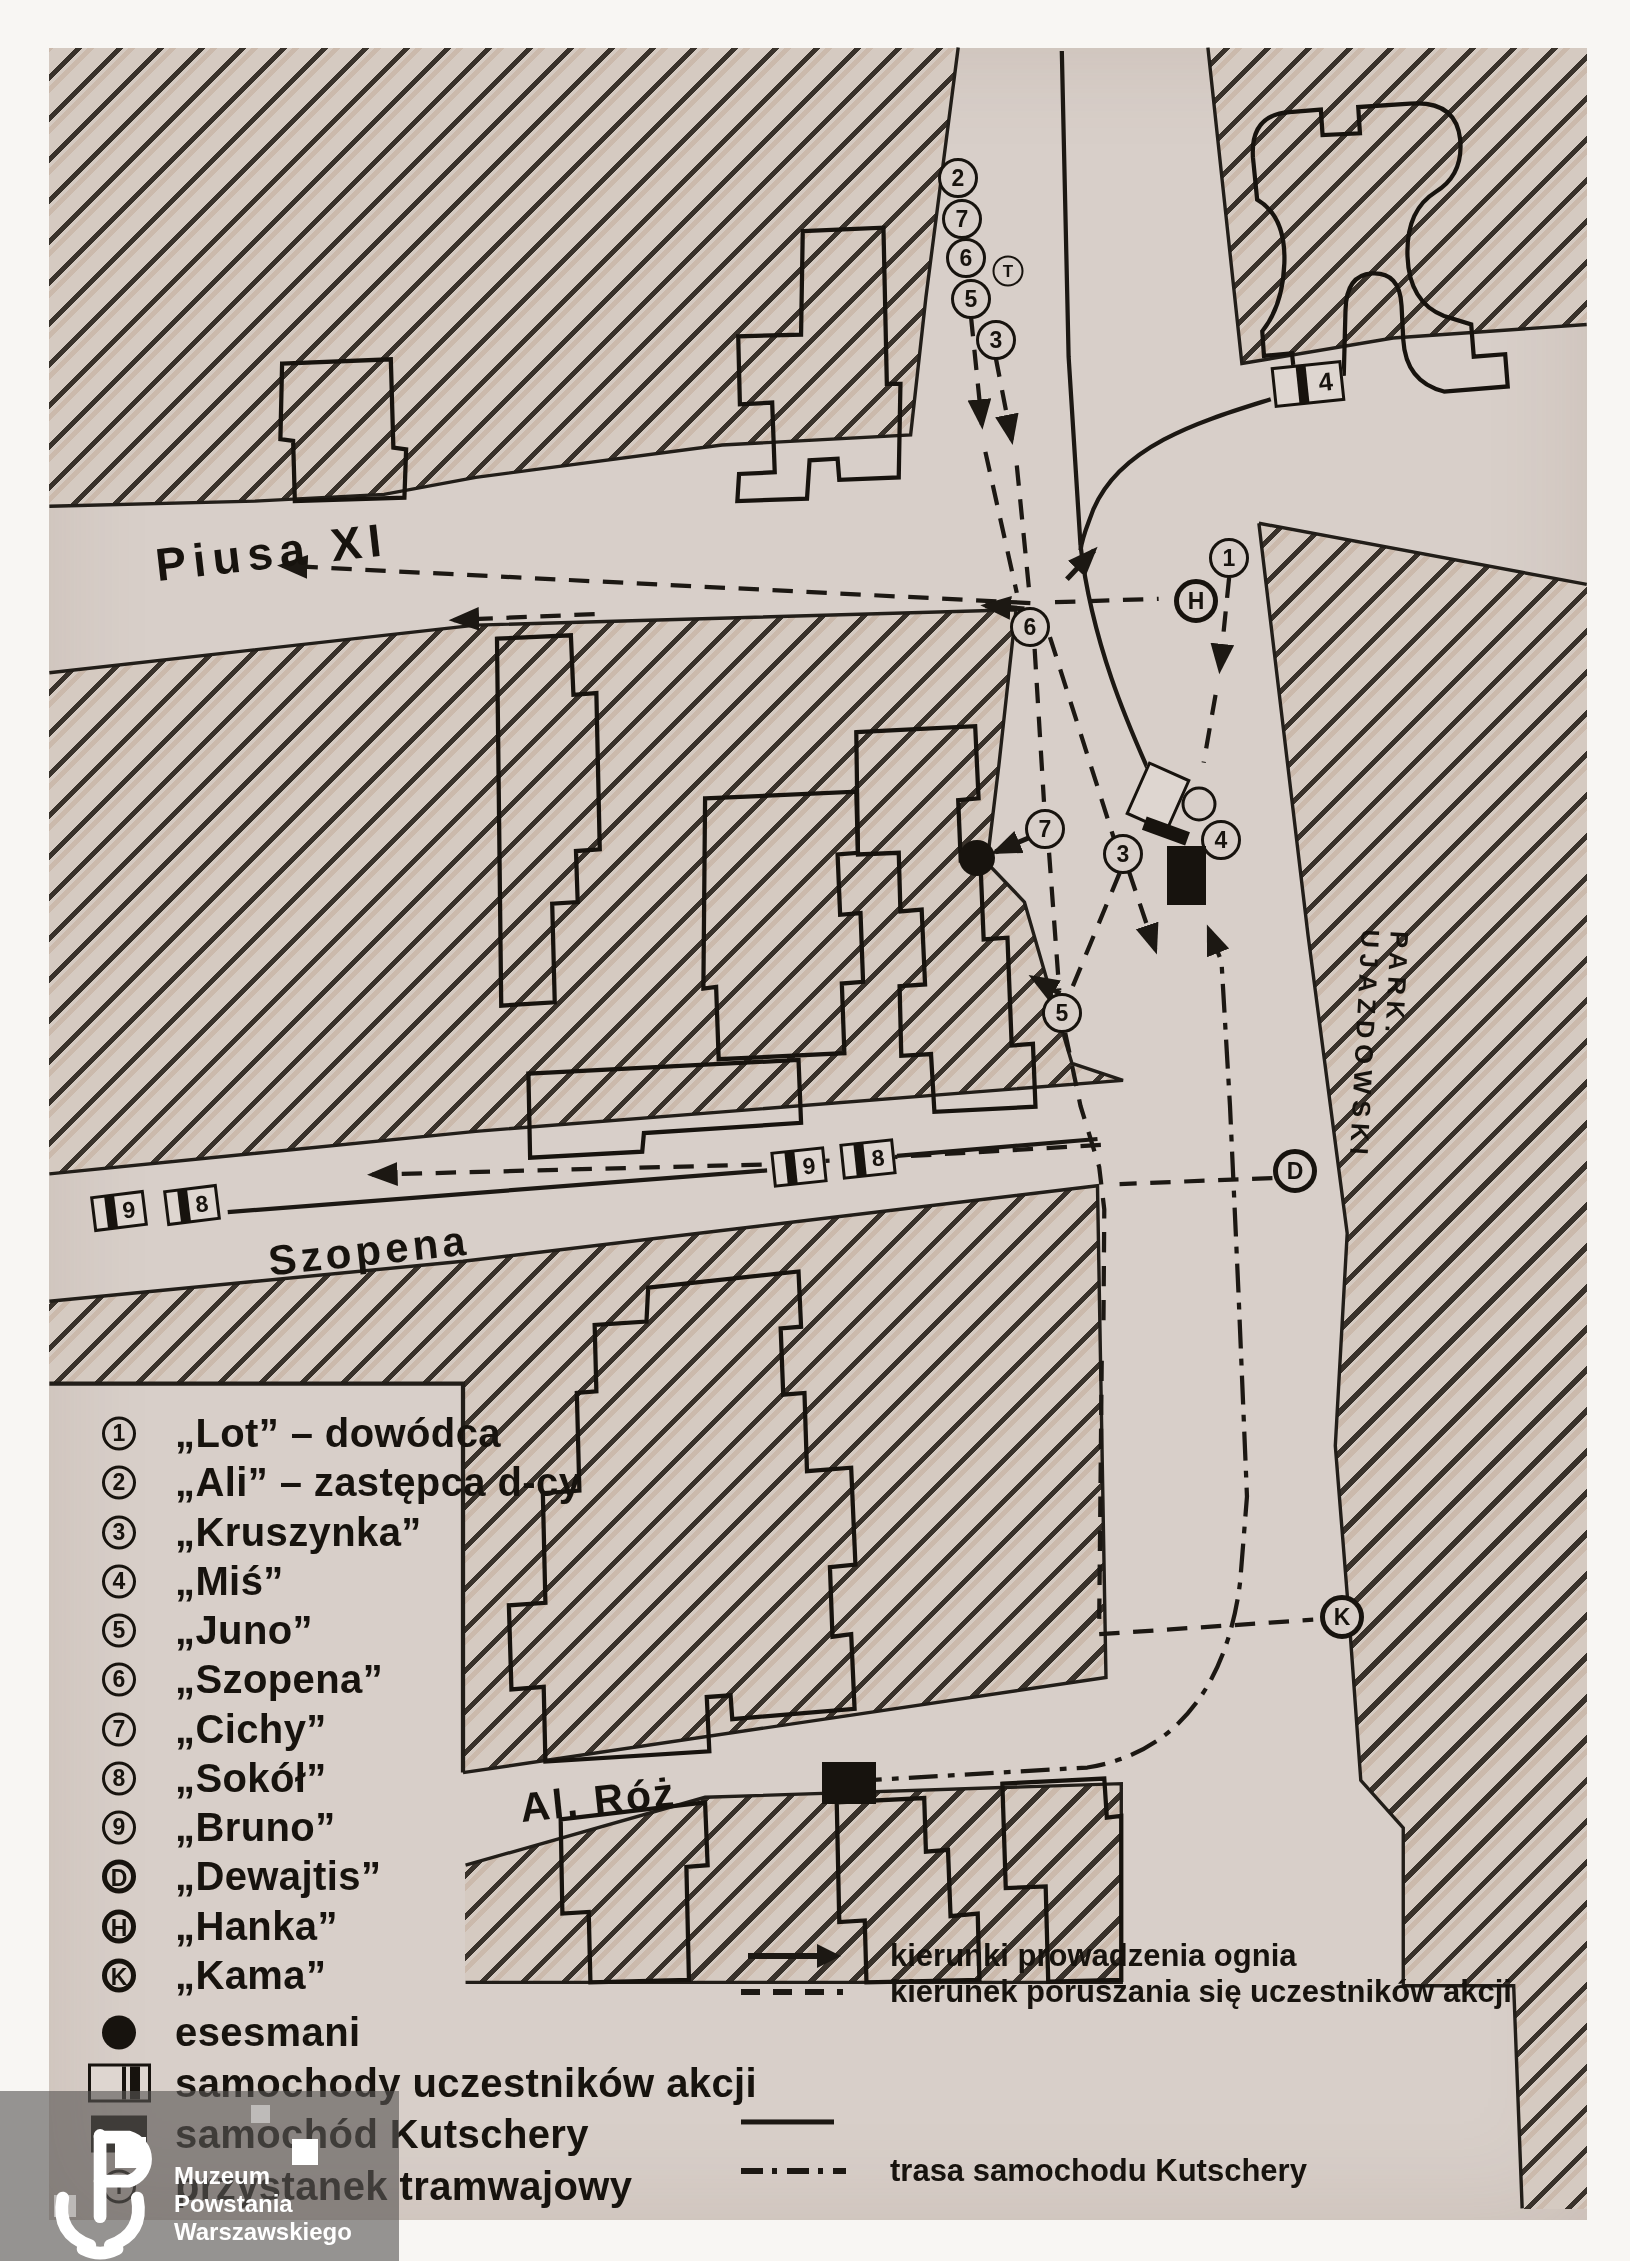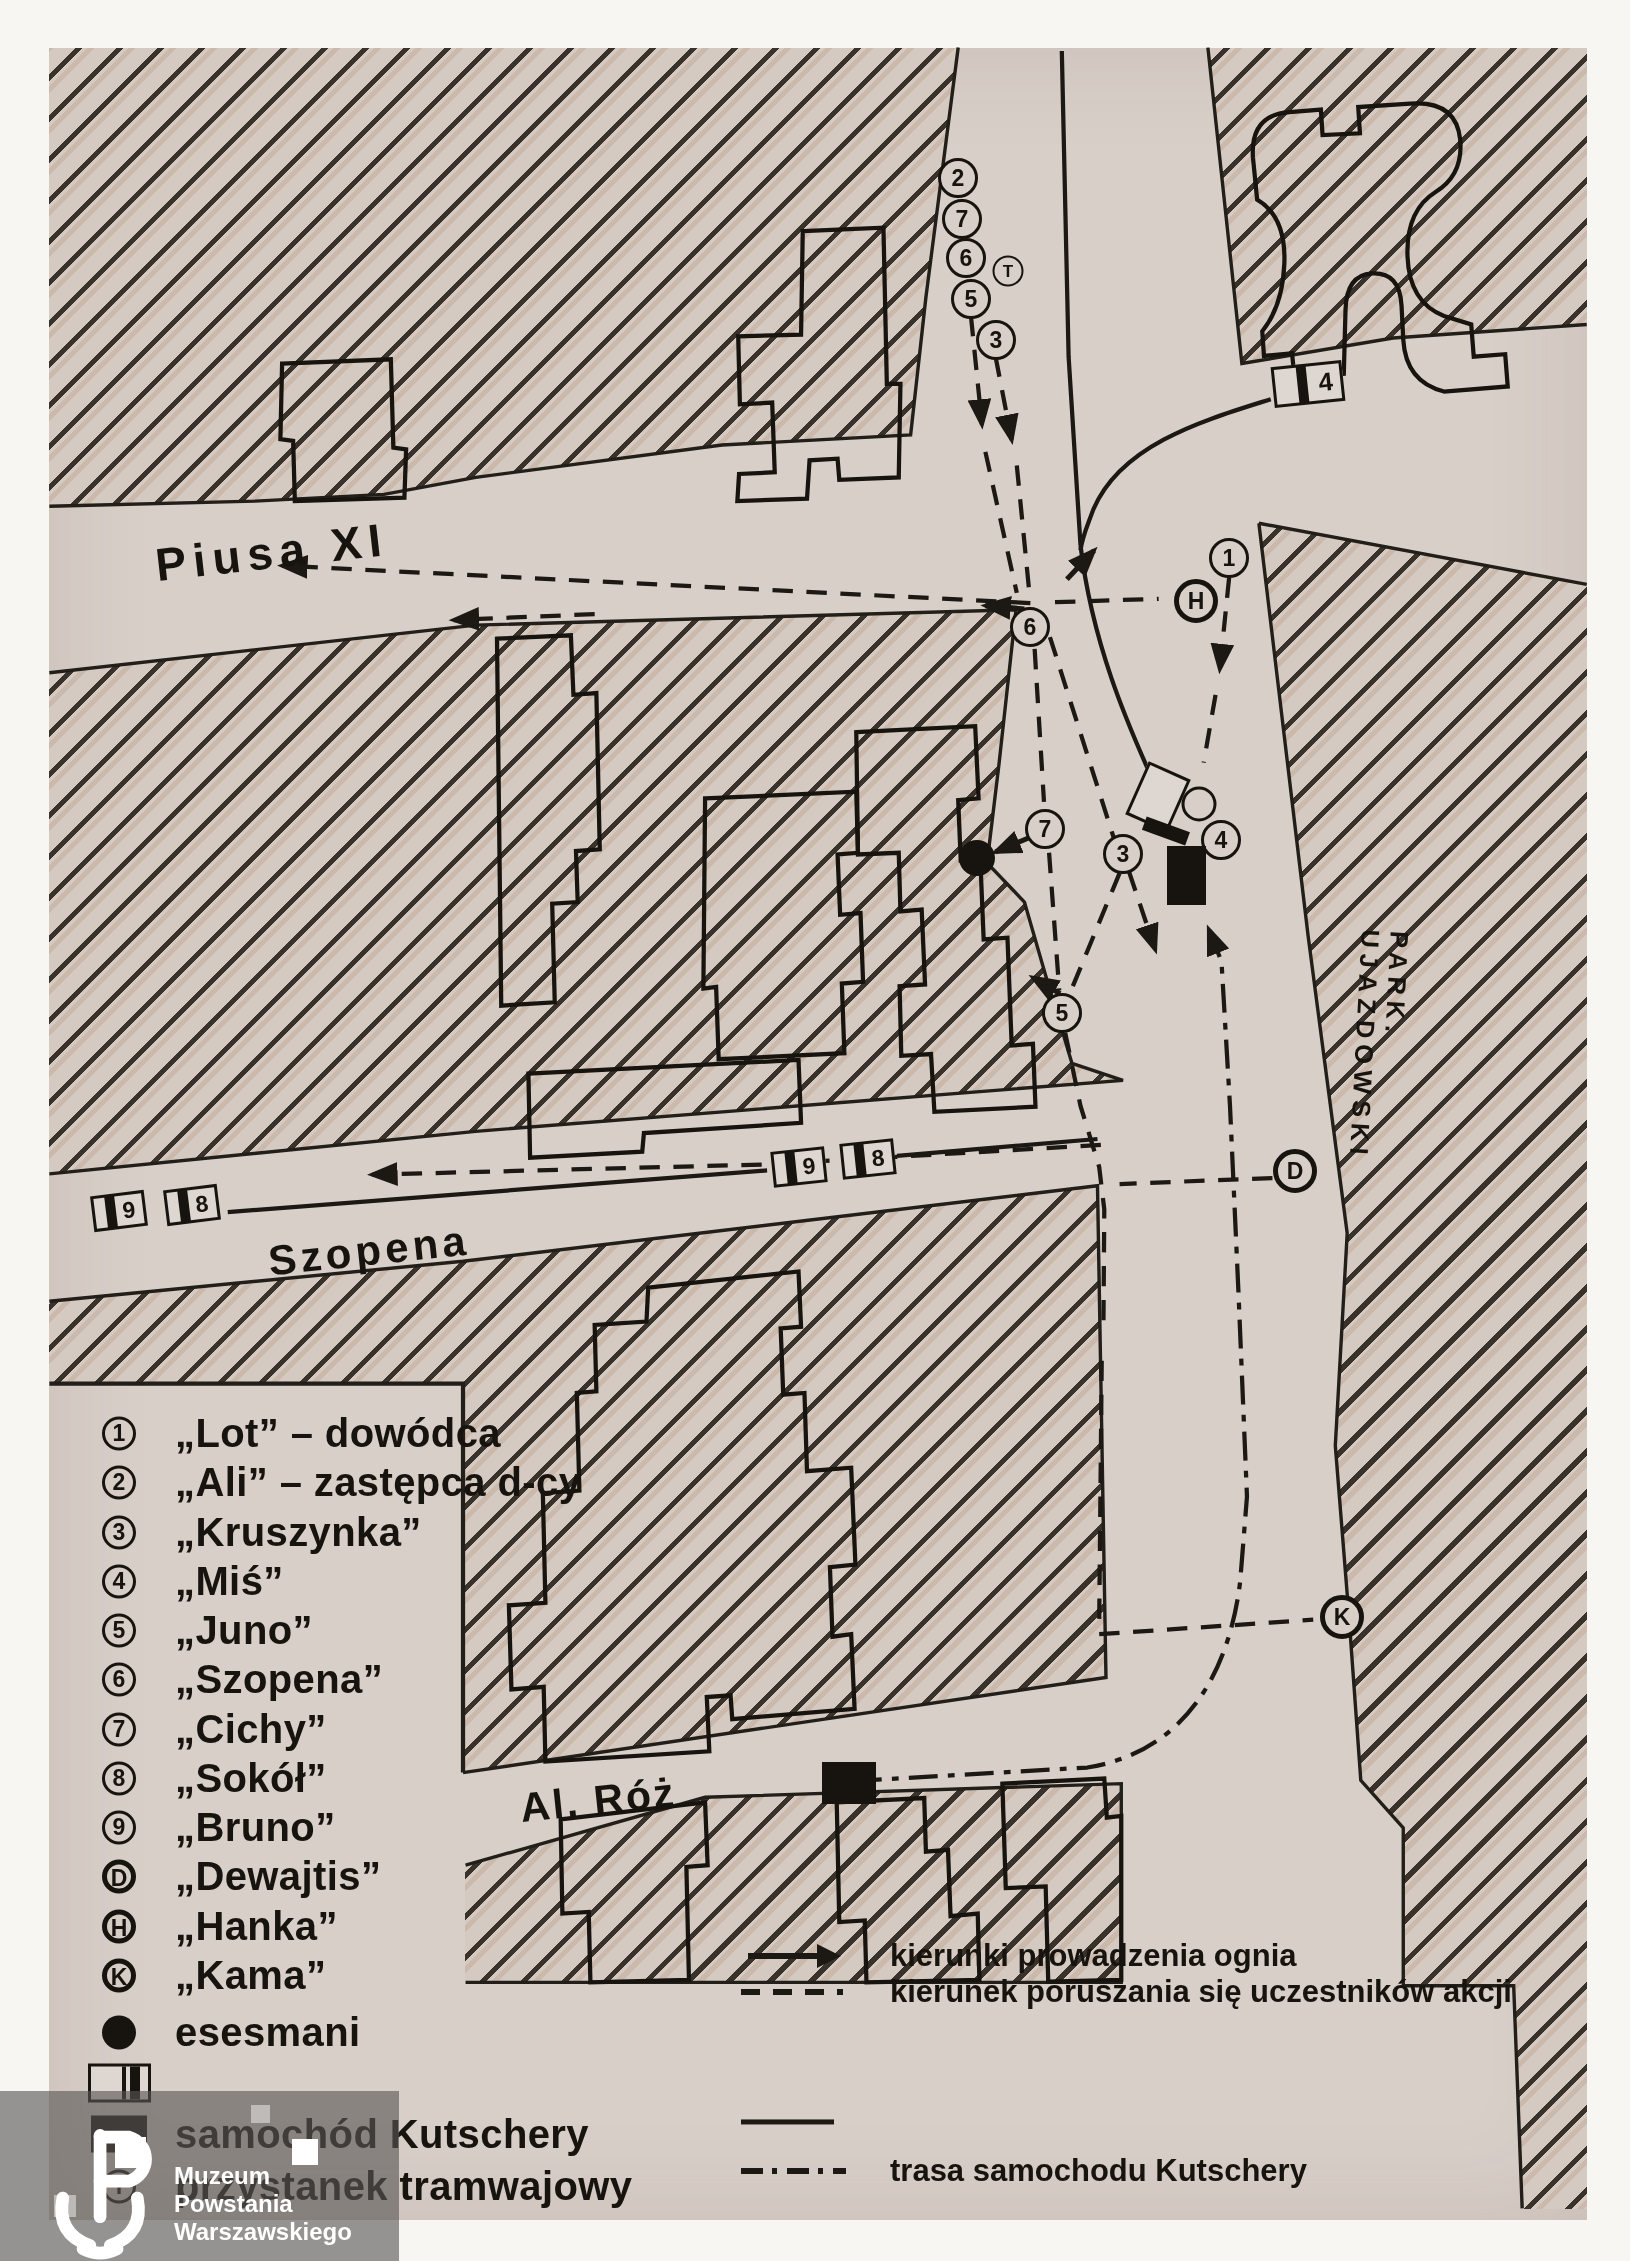--- a/index.html
+++ b/index.html
@@ -278,20 +278,21 @@
       </span>
       <span class="llab">esesmani</span>
     </div>
   <div class="lrow" style="top:2083px">
       <span class="lsym">
         <span class="lcar">
           <i></i>
           <b></b>
         </span>
       </span>
+      <span class="llab">samochody uczestników akcji</span>
     </div>
   <div class="lrow" style="top:2134px">
       <span class="lsym">
         <span class="lblk"></span>
       </span>
       <span class="llab">samochód Kutschery</span>
     </div>
   <div class="lrow" style="top:2186px">
       <span class="lsym">
         <span class="lmk">T</span>

